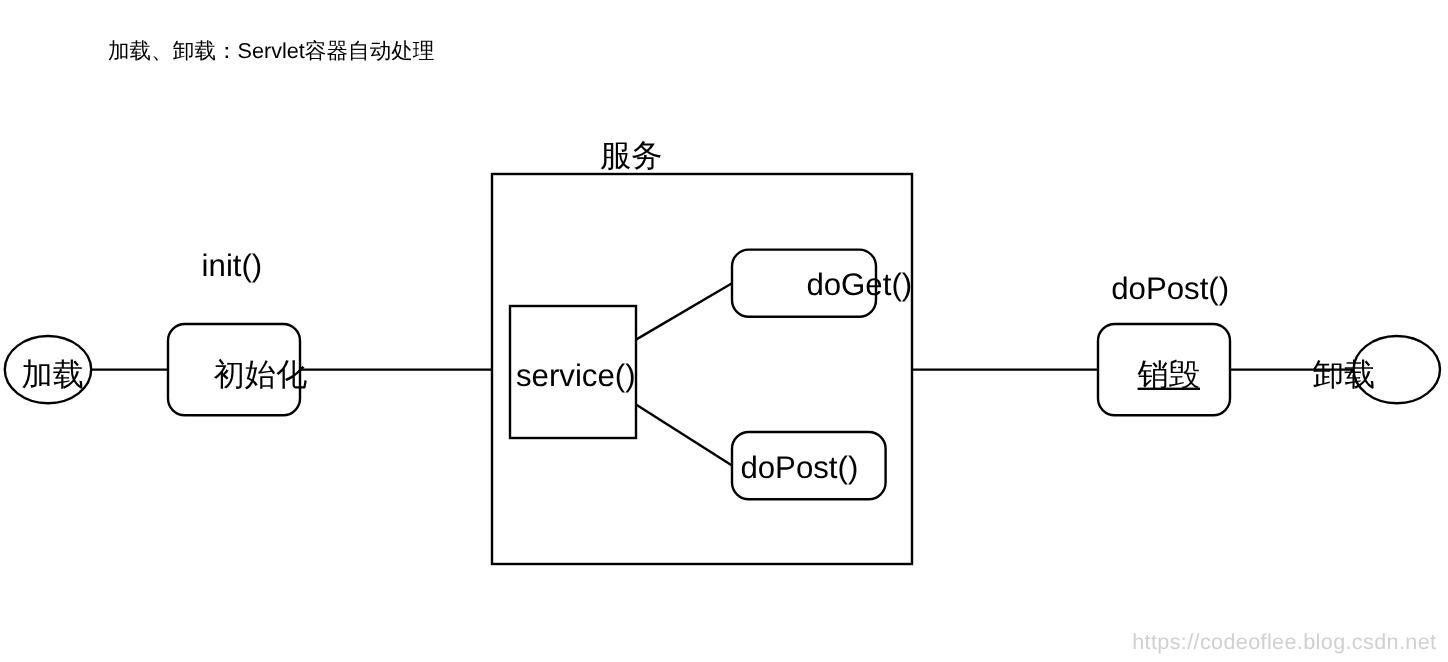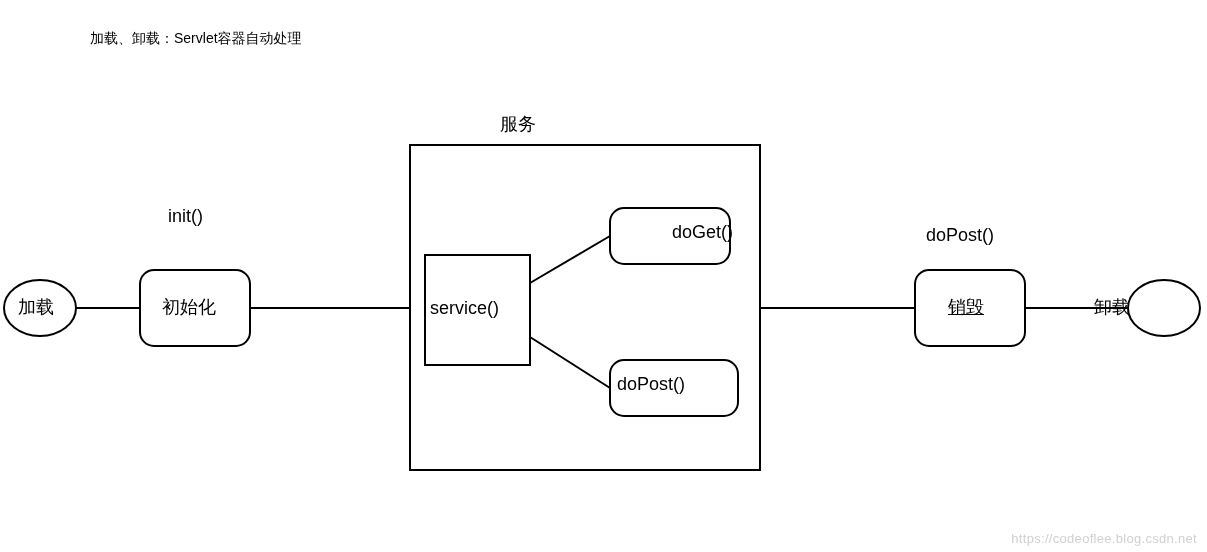--- a/index.html
+++ b/index.html
@@ -13,28 +13,28 @@
     position: relative;
     overflow: hidden;
   }
   svg {
     position: absolute;
     top: 0;
     left: 0;
   }
   .label {
     position: absolute;
-    font-size: 18px;
+    font-size: 26px;
     white-space: nowrap;
   }
   .watermark {
     position: absolute;
     right: 10px;
     bottom: 6px;
-    font-size: 13px;
+    font-size: 18px;
     color: #d0d0d0;
     letter-spacing: 0.3px;
     font-family: Arial, sans-serif;
   }
 </style>
 </head>
 <body>
 
 <svg width="1207" height="552">
 
@@ -60,27 +60,27 @@
 
   <line x1="760" y1="308" x2="915" y2="308" stroke="#000" stroke-width="2"></line>
 
   <rect x="915" y="270" width="110" height="76" rx="14" ry="14" fill="none" stroke="#000" stroke-width="2"></rect>
 
   <line x1="1025" y1="308" x2="1128" y2="308" stroke="#000" stroke-width="2"></line>
 
   <ellipse cx="1164" cy="308" rx="36" ry="28" fill="none" stroke="#000" stroke-width="2"></ellipse>
 </svg>
 
-<div class="label" style="left:90px; top:30px; font-size:14px;">加载、卸载：Servlet容器自动处理</div>
+<div class="label" style="left:90px; top:30px; font-size:18px;">加载、卸载：Servlet容器自动处理</div>
 
 <div class="label" style="left:18px; top:295px;">加载</div>
 
 <div class="label" style="left:168px; top:206px;">init()</div>
 
-<div class="label" style="left:162px; top:295px;">初始化</div>
+<div class="label" style="left:178px; top:295px;">初始化</div>
 
 <div class="label" style="left:500px; top:112px;">服务</div>
 
 <div class="label" style="left:430px; top:298px;">service()</div>
 
 <div class="label" style="left:628px; top:222px;margin-left:44px;">doGet()</div>
 
 <div class="label" style="left:617px; top:374px;">doPost()</div>
 
 <div class="label" style="left:926px; top:225px;">doPost()</div>

